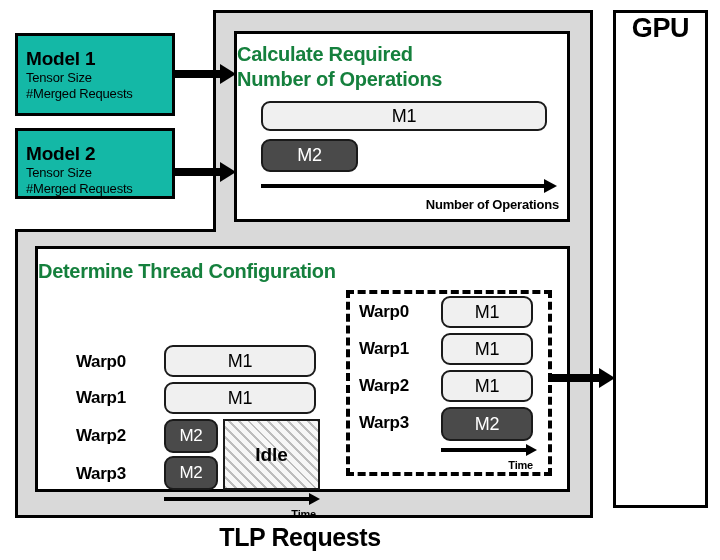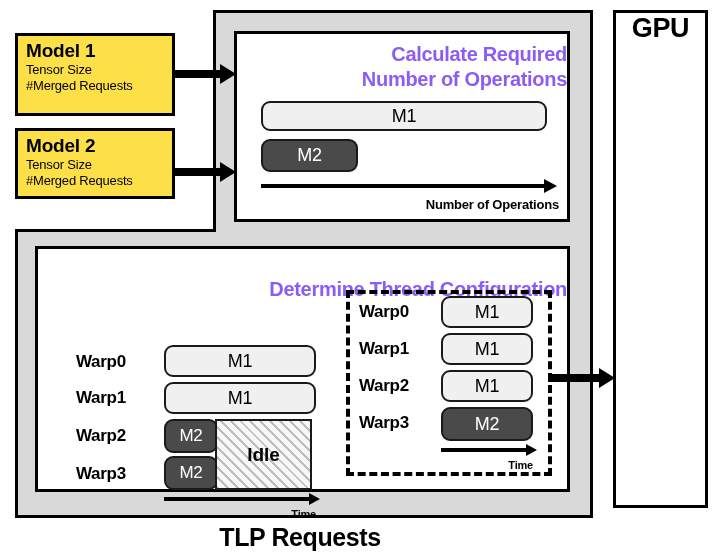--- a/index.html
+++ b/index.html
@@ -10,24 +10,24 @@
     overflow:hidden;
     position:relative;
   }
   .stage{position:absolute;left:0;top:0;width:720px;height:560px;}
 
   
   .abs{position:absolute;box-sizing:border-box;}
 
   
   .model-box{
-    background:#fde047;
-    border:3px solid #000;
-    box-sizing:border-box;
-    padding:4px 8px 0 8px;
+    background:#14b8a6;
+    border:3px solid #000;
+    box-sizing:border-box;
+    padding:12px 8px 0 8px;
   }
   .model-title{
     font-size:19px;font-weight:bold;color:#000;
     line-height:22px;letter-spacing:-0.2px;
   }
   .model-sub{
     font-size:13px;color:#000;line-height:16px;letter-spacing:-0.2px;
   }
 
   
@@ -46,21 +46,21 @@
     background:#d9d9d9;
   }
 
   
   .panel{
     background:#ffffff;
     border:3px solid #000;
     box-sizing:border-box;
   }
   .panel-title{
-    font-size:20px;font-weight:bold;text-align:right;color:#8b5cf6;
+    font-size:20px;font-weight:bold;text-align:left;color:#15803d;
     line-height:25px;letter-spacing:-0.3px;
   }
 
   
   .bar{
     box-sizing:border-box;
     border:2.5px solid #1a1a1a;
     border-radius:9px;
     display:flex;align-items:center;justify-content:center;
     font-weight:normal;
@@ -190,21 +190,21 @@
 
     <div class="abs" style="left:24px;top:145px;width:298px;height:16px;">
       <div class="abs axis-line" style="left:0;top:5px;width:286px;height:4px;"></div>
       <div class="abs axis-head" style="left:283px;top:0px;"></div>
     </div>
     <div class="abs axis-caption" style="left:24px;top:163px;width:298px;">Number of Operations</div>
   </div>
 
   <div class="abs panel" style="left:35px;top:246px;width:535px;height:246px;">
 
-    <div class="panel-title" style="margin-top:28px;font-size:20px;">Determine Thread Configuration</div>
+    <div class="panel-title" style="margin-top:10px;font-size:20px;">Determine Thread Configuration</div>
 
     <div class="abs" style="left:0px;top:50px;width:285px;height:185px;">
 
       <div class="abs warp-label" style="left:38px;top:52px;width:78px;height:22px;">Warp0</div>
       <div class="abs warp-label" style="left:38px;top:88px;width:78px;height:22px;">Warp1</div>
       <div class="abs warp-label" style="left:38px;top:126px;width:78px;height:22px;">Warp2</div>
       <div class="abs warp-label" style="left:38px;top:164px;width:78px;height:22px;">Warp3</div>
 
       <div class="abs bar bar-m1" style="left:126px;top:46px;width:152px;height:32px;font-size:18px;">
         <span>M1</span>
@@ -212,21 +212,21 @@
       <div class="abs bar bar-m1" style="left:126px;top:83px;width:152px;height:32px;font-size:18px;">
         <span>M1</span>
       </div>
       <div class="abs bar bar-m2" style="left:126px;top:120px;width:54px;height:34px;font-size:17px;">
         <span>M2</span>
       </div>
       <div class="abs bar bar-m2" style="left:126px;top:157px;width:54px;height:34px;font-size:17px;">
         <span>M2</span>
       </div>
 
-      <div class="abs idle" style="left:177px;top:120px;width:97px;height:71px;">
+      <div class="abs idle" style="left:185px;top:120px;width:97px;height:71px;">
         <span>Idle</span>
       </div>
 
       <div class="abs" style="left:126px;top:194px;width:160px;height:14px;">
         <div class="abs axis-line" style="left:0;top:4px;width:148px;height:4px;"></div>
         <div class="abs axis-head-sm" style="left:145px;top:0px;"></div>
       </div>
       <div class="abs axis-caption-sm" style="left:126px;top:209px;width:152px;">Time</div>
     </div>
 

